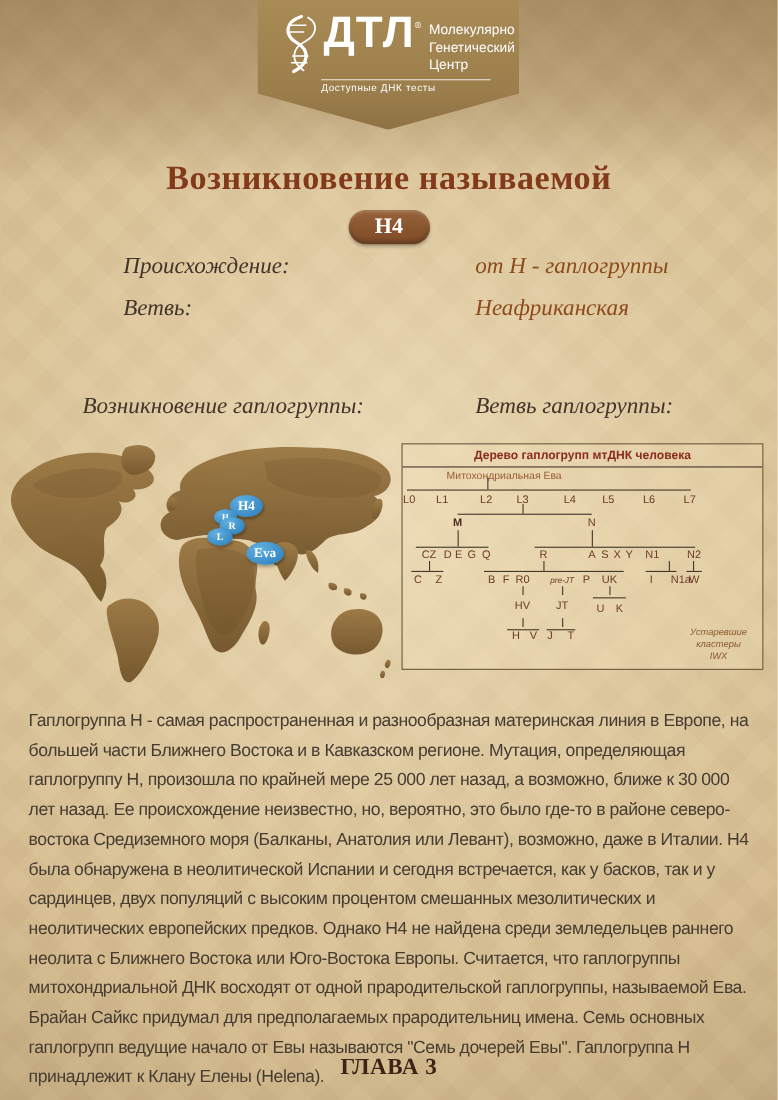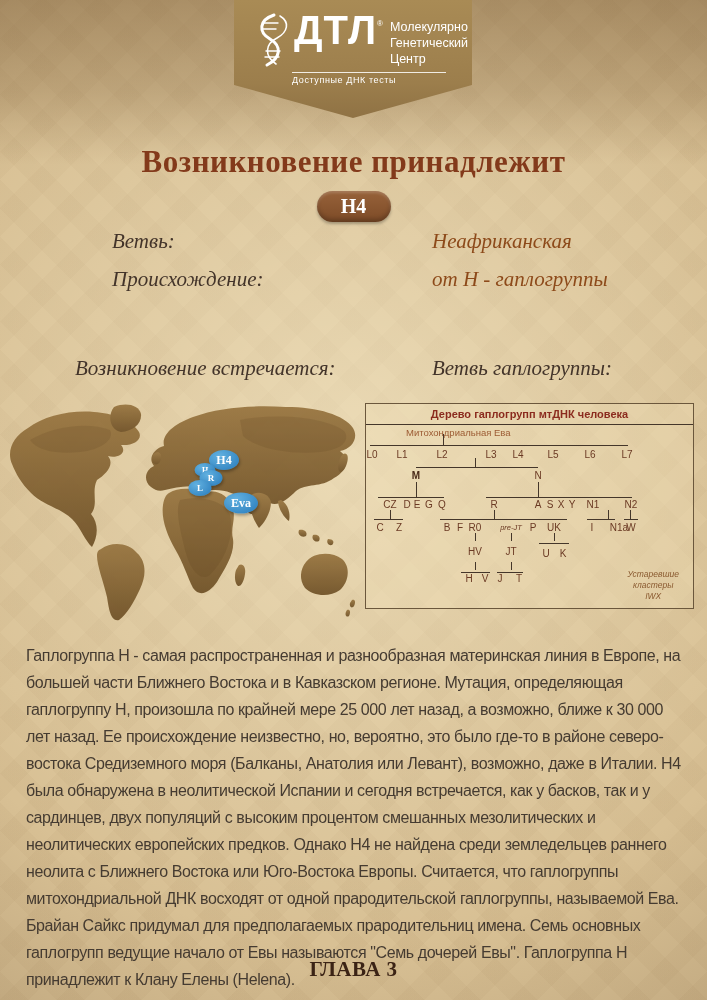--- a/index.html
+++ b/index.html
@@ -93,36 +93,36 @@
       </div>
       <div class="logo-name">
         <div>Молекулярно</div>
         <div>Генетический</div>
         <div>Центр</div>
       </div>
     </div>
     <div class="logo-tagline">Доступные ДНК тесты</div>
   </div>
 
-  <div class="title">Возникновение принадлежит</div>
+  <div class="title">Возникновение называемой</div>
   <div class="badge">H4</div>
 
   <div class="info">
+    <div class="info-row">
+      <span class="info-label">Происхождение:</span>
+      <span class="info-value">от Н - гаплогруппы</span>
+    </div>
     <div class="info-row">
       <span class="info-label">Ветвь:</span>
       <span class="info-value">Неафриканская</span>
     </div>
-    <div class="info-row">
-      <span class="info-label">Происхождение:</span>
-      <span class="info-value">от Н - гаплогруппы</span>
-    </div>
   </div>
 
   <div class="section-row">
-    <span class="section-left">Возникновение встречается:</span>
+    <span class="section-left">Возникновение гаплогруппы:</span>
     <span class="section-right">Ветвь гаплогруппы:</span>
   </div>
 
   <div class="map">
     <svg width="362" height="230" viewBox="0 0 362 230">
       <defs>
         <linearGradient id="lg" x1="0" y1="0" x2="0" y2="1">
           <stop offset="0" stop-color="#97743f"></stop>
           <stop offset="1" stop-color="#6e5026"></stop>
         </linearGradient>
@@ -190,21 +190,21 @@
       <div class="tline" style="left: 145px; top: 129px; width: 1px; height: 8px;"></div>
       <div class="tline" style="left: 188px; top: 129px; width: 1px; height: 8px;"></div>
       <div class="tline" style="left: 173px; top: 139px; width: 30px; height: 1px;"></div>
       <div class="tline" style="left: 109px; top: 158px; width: 1px; height: 8px;"></div>
       <div class="tline" style="left: 145px; top: 158px; width: 1px; height: 8px;"></div>
       <div class="tline" style="left: 95px; top: 168px; width: 29px; height: 1px;"></div>
       <div class="tline" style="left: 131px; top: 168px; width: 26px; height: 1px;"></div>
       <span class="tnode" style="left: 6px; top: 46px;">L0</span>
       <span class="tnode" style="left: 36px; top: 46px;">L1</span>
       <span class="tnode" style="left: 76px; top: 46px;">L2</span>
-      <span class="tnode" style="left: 109px; top: 46px; margin-left: 16px;">L3</span>
+      <span class="tnode" style="left: 109px; top: 46px;">L3</span>
       <span class="tnode" style="left: 152px; top: 46px;">L4</span>
       <span class="tnode" style="left: 187px; top: 46px;">L5</span>
       <span class="tnode" style="left: 224px; top: 46px;">L6</span>
       <span class="tnode" style="left: 261px; top: 46px;">L7</span>
       <span class="tnode b" style="left: 50px; top: 67px;">M</span>
       <span class="tnode" style="left: 172px; top: 67px;">N</span>
       <span class="tnode" style="left: 24px; top: 96px;">CZ</span>
       <span class="tnode" style="left: 41px; top: 96px;">D</span>
       <span class="tnode" style="left: 51px; top: 96px;">E</span>
       <span class="tnode" style="left: 63px; top: 96px;">G</span>

